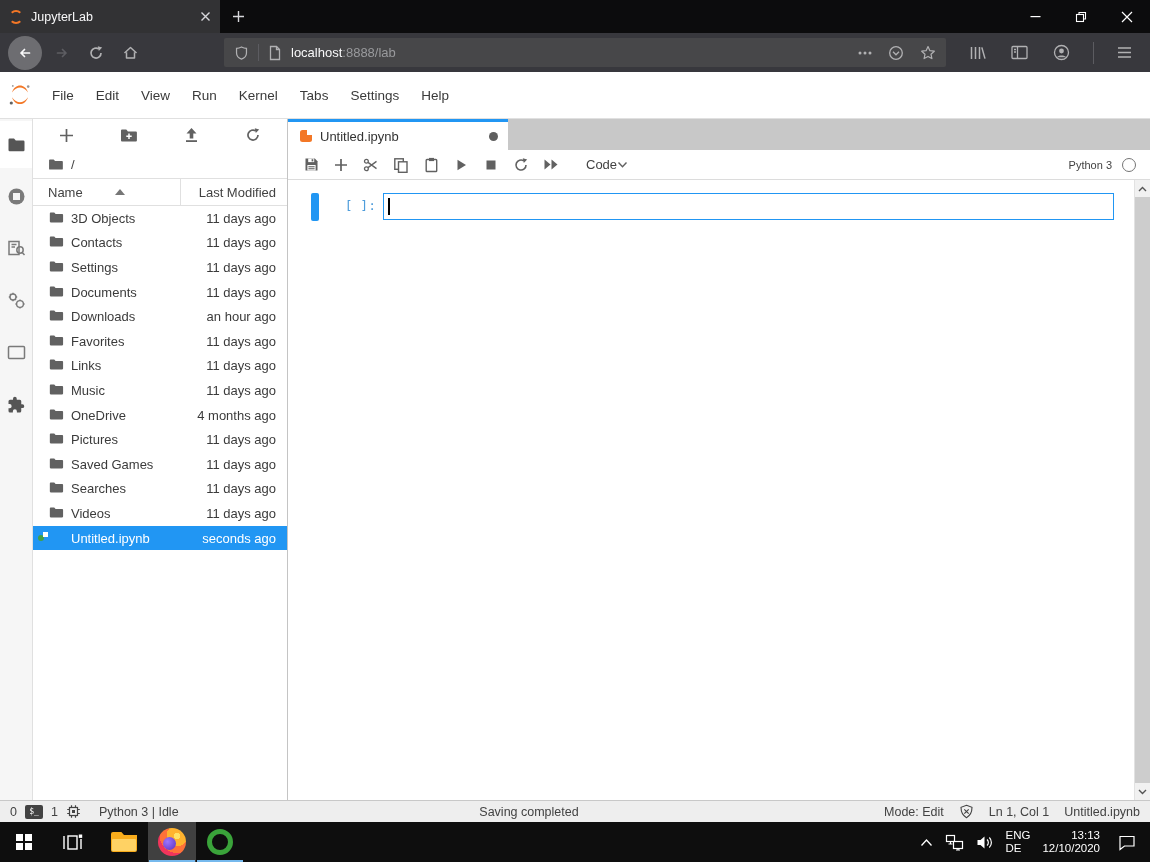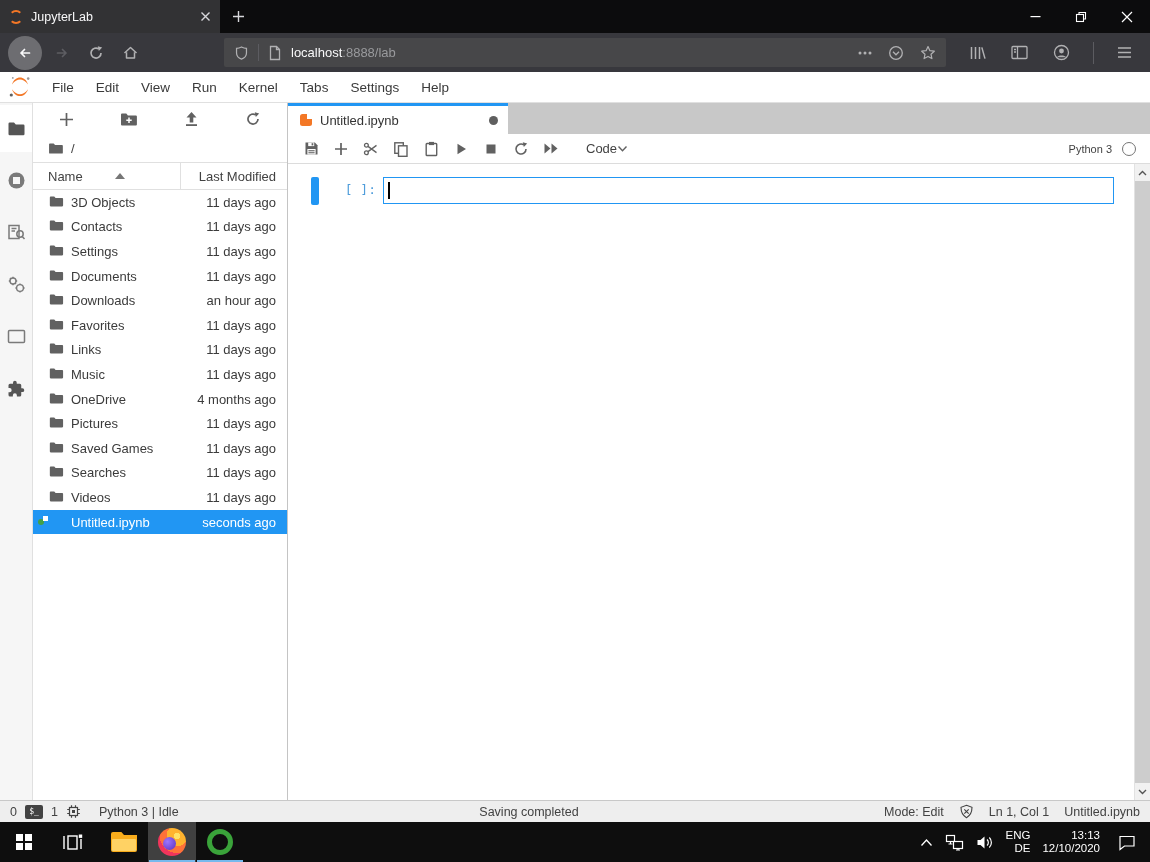--- a/index.html
+++ b/index.html
@@ -23,21 +23,21 @@
   .back-circle { width:34px; height:34px; border-radius:50%; background:#6d6d71; display:flex; align-items:center; justify-content:center; margin-right:4px; }
   .urlbar { flex:1; max-width:722px; height:29px; margin-left:76px; background:#474749; border-radius:2px; display:flex; align-items:center; padding:0 10px; gap:9px; }
   .url-divider { width:1px; height:17px; background:#5c5c61; }
   .url-text { font-size:13px; color:#f9f9fa; white-space:nowrap; }
   .url-text .dim { color:#999a9d; }
   .url-right { margin-left:auto; display:flex; align-items:center; gap:16px; }
   .nav-right { margin-left:auto; display:flex; align-items:center; gap:8px; }
   .nav-sep { width:1px; height:22px; background:#5c5c61; margin:0 6px; }
 
   
-  .jp-menubar { height:31px; background:#ffffff; border-bottom:1px solid #e0e0e0; display:flex; align-items:center; padding-left:6px; flex:none; }
+  .jp-menubar { height:47px; background:#ffffff; border-bottom:1px solid #e0e0e0; display:flex; align-items:center; padding-left:6px; flex:none; }
   .jlogo { width:24px; height:24px; margin:0 9px 0 2px; flex:none; }
   .menu-items { display:flex; height:100%; align-items:center; }
   .menu-item { padding:0 11px; font-size:13.5px; color:#3a3a3a; height:100%; display:flex; align-items:center; cursor:default; }
 
   
   .jp-main { flex:1; display:flex; min-height:0; }
 
   .activity { width:33px; background:#f6f6f6; border-right:1px solid #e0e0e0; display:flex; flex-direction:column; align-items:center; padding-top:2px; flex:none; }
   .act-item { width:100%; height:47px; display:flex; align-items:center; justify-content:center; margin-bottom:5px; }
   .act-item.active { background:#ffffff; }
@@ -98,21 +98,21 @@
   .start-grid { display:grid; grid-template-columns:7px 7px; grid-template-rows:7px 7px; gap:1.5px; }
   .start-grid span { background:#fff; }
   .fe-ico { width:26px; height:20px; position:relative; }
   .fe-ico .fe-back { position:absolute; inset:0; background:#f8ac1c; border-radius:2px; clip-path:polygon(0 0, 40% 0, 50% 15%, 100% 15%, 100% 100%, 0 100%); }
   .fe-ico .fe-front { position:absolute; left:1px; right:1px; bottom:1px; height:12px; background:#ffd264; border-radius:1px; }
   .fe-ico .fe-blue { position:absolute; left:1px; right:1px; bottom:1px; height:4px; background:#4cc2ff; }
   .ff-logo { width:28px; height:28px; border-radius:50%; background:radial-gradient(circle at 68% 28%, #ffe266 0 12%, #ffb32e 12% 38%, #ff7139 38% 62%, #f1355b 62% 85%, #b5007f 85%); position:relative; overflow:hidden; }
   .ff-logo::after { content:""; position:absolute; left:5px; top:9px; width:13px; height:13px; border-radius:50%; background:radial-gradient(circle at 35% 35%, #9e75ff, #5a2fbd); }
   .gs-logo { width:26px; height:26px; border-radius:50%; border:5.5px solid #3aa33a; }
   .tray { margin-left:auto; display:flex; align-items:center; gap:12px; padding-right:14px; }
-  .tray-text { font-size:11.5px; line-height:13.5px; text-align:right; }
+  .tray-text { font-size:11.5px; line-height:13.5px; text-align:left; }
   .tray-text.right { text-align:right; }
 </style>
 </head>
 <body>
 
 <div class="screen">
 
   <div class="titlebar">
     <div class="fftab">
       <div class="fav-spinner"></div>

